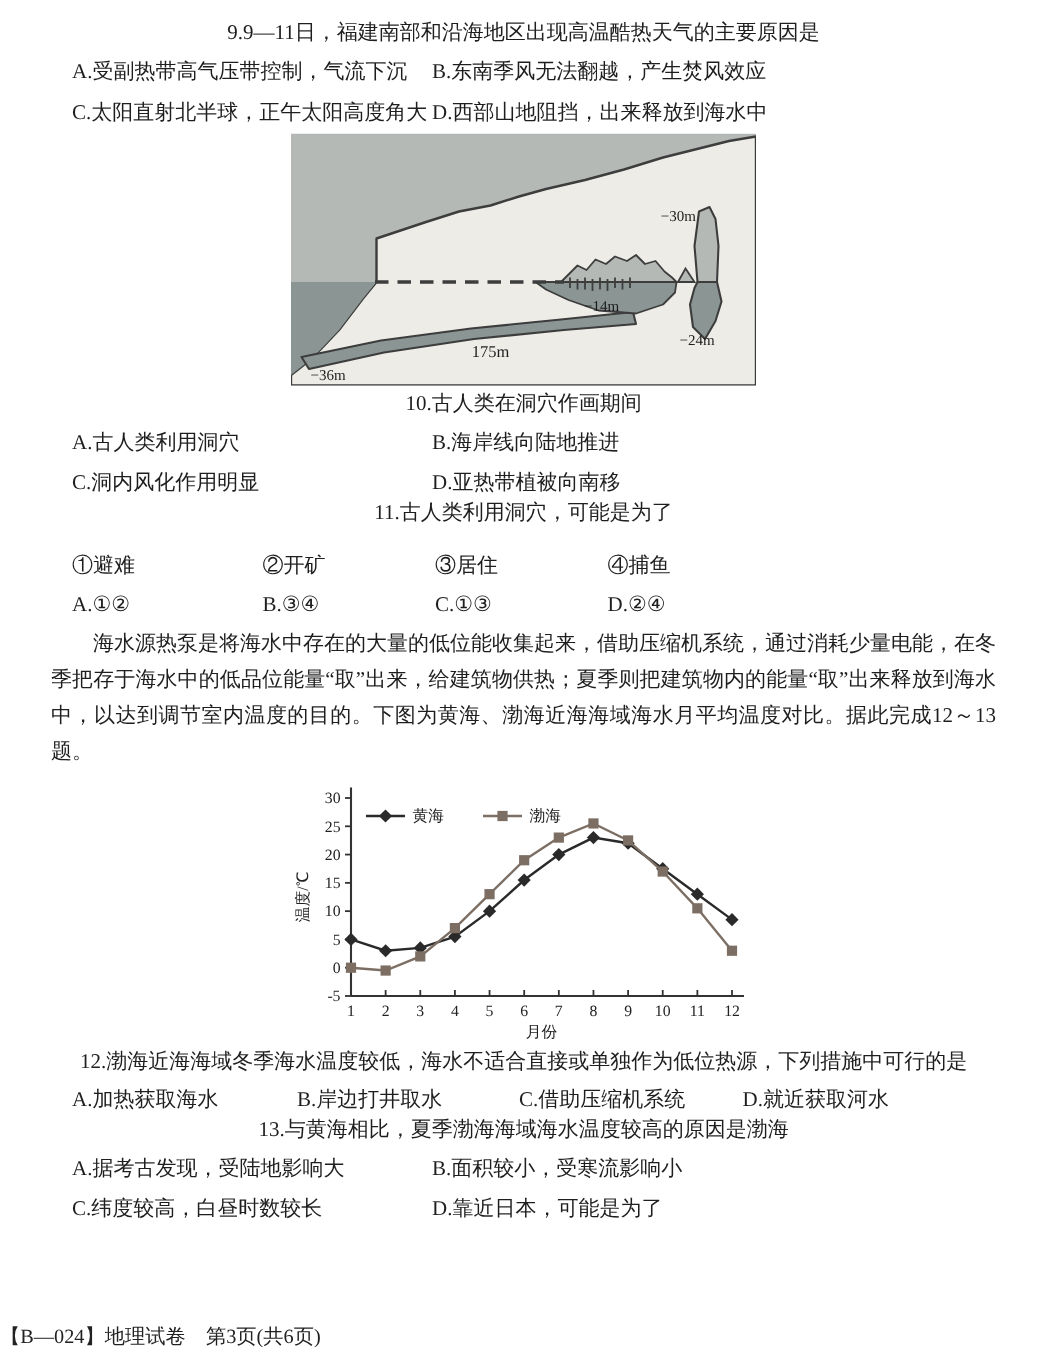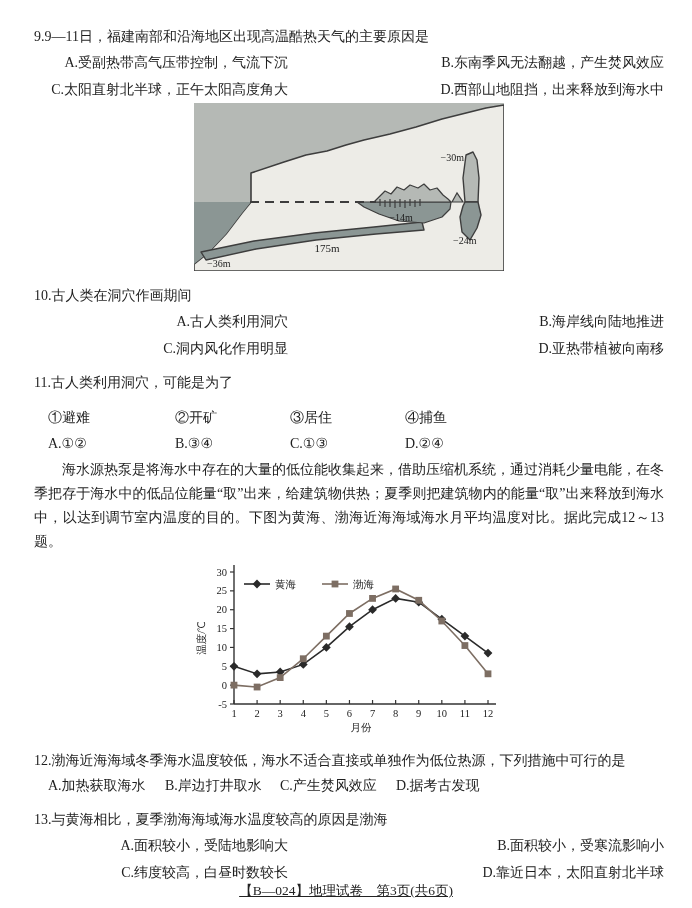--- a/index.html
+++ b/index.html
@@ -2,31 +2,31 @@
 <html><head>
 <meta charset="utf-8">
 <style>
   html,body{margin:0;padding:0;}
   body{
     width:692px;height:908px;background:#ffffff;overflow:hidden;position:relative;
     font-family:"Liberation Serif","DejaVu Serif",serif;
     color:#1e1e1e;font-size:14px;
   }
   .page{padding:12px 28px 0 34px;}
-  .stem{line-height:21px;margin-top:14px;}
-  .opts2{display:grid;grid-template-columns:240px auto;padding-left:14px;row-gap:8px;line-height:19px;margin-top:6px;text-align:right;}
+  .stem{line-height:21px;margin-top:0;text-align:center;}
+  .opts2{display:grid;grid-template-columns:240px auto;padding-left:14px;row-gap:8px;line-height:19px;margin-top:6px;}
   .row4a{display:grid;grid-template-columns:127px 115px 115px auto;padding-left:14px;line-height:19px;margin-top:15px;}
   .row4a.ans{margin-top:7px;}
-  .row4b{display:grid;grid-template-columns:117px 115px 116px auto;padding-left:14px;line-height:19px;margin-top:5px;}
+  .row4b{display:grid;grid-template-columns:117px 115px 116px auto;padding-left:14px;line-height:19px;margin-top:5px;gap:33px;}
   .passage{text-indent:2em;line-height:24px;margin-top:5px;text-align:justify;}
   .figure{display:flex;justify-content:center;margin-top:4px;margin-bottom:2px;}
   .cave-label{font-size:10px;fill:#1c1c1c;font-family:"Liberation Serif",serif;}
   .cave-len{font-size:11px;}
   .chart-text{font-size:10.5px;fill:#222;font-family:"Liberation Serif",serif;}
-  footer{position:absolute;bottom:8px;left:0;width:100%;text-align:center;font-size:13.5px;color:#222;text-decoration:underline;}
+  footer{position:absolute;bottom:8px;left:0;width:100%;font-size:13.5px;color:#222;}
 </style>
 </head>
 <body>
 
 <div class="page">
 
   <div class="stem">9.9—11日，福建南部和沿海地区出现高温酷热天气的主要原因是</div>
   <div class="opts2">
     <span>A.受副热带高气压带控制，气流下沉</span>
     <span>B.东南季风无法翻越，产生焚风效应</span>
@@ -181,27 +181,27 @@
         <line x1="128" y1="26" x2="154" y2="26" stroke="#7d6e63" stroke-width="1.6"></line>
         <rect x="137.6" y="22.6" width="6.8" height="6.8" fill="#7d6e63"></rect>
         <text class="chart-text" x="159" y="29.5">渤海</text>
       </svg>
   </div>
 
   <div class="stem">12.渤海近海海域冬季海水温度较低，海水不适合直接或单独作为低位热源，下列措施中可行的是</div>
   <div class="row4b">
     <span>A.加热获取海水</span>
     <span>B.岸边打井取水</span>
-    <span>C.产生焚风效应</span>
-    <span>D.据考古发现</span>
+    <span>C.借助压缩机系统</span>
+    <span>D.就近获取河水</span>
   </div>
 
   <div class="stem">13.与黄海相比，夏季渤海海域海水温度较高的原因是渤海</div>
   <div class="opts2">
-    <span>A.面积较小，受陆地影响大</span>
+    <span>A.据考古发现，受陆地影响大</span>
     <span>B.面积较小，受寒流影响小</span>
     <span>C.纬度较高，白昼时数较长</span>
-    <span>D.靠近日本，太阳直射北半球</span>
+    <span>D.靠近日本，可能是为了</span>
   </div>
 
 </div>
 
 <footer>【B—024】地理试卷　第3页(共6页)</footer>
 
 </body></html>

